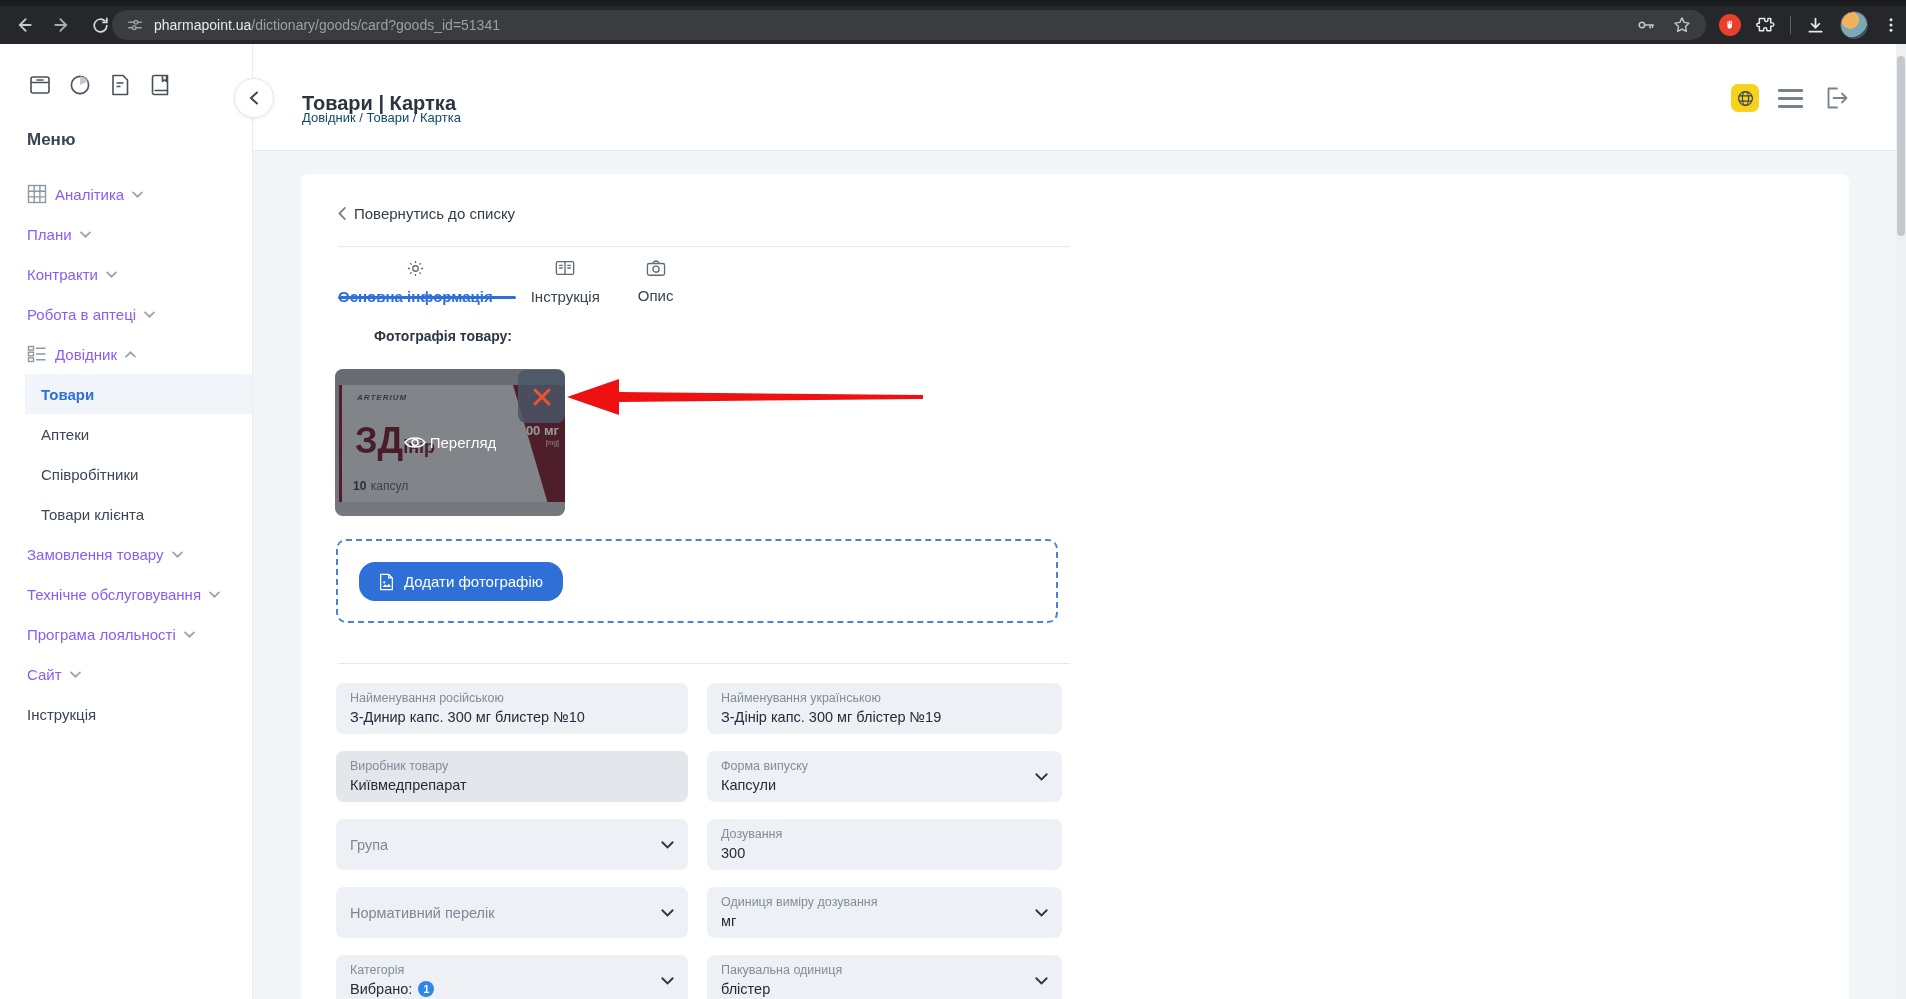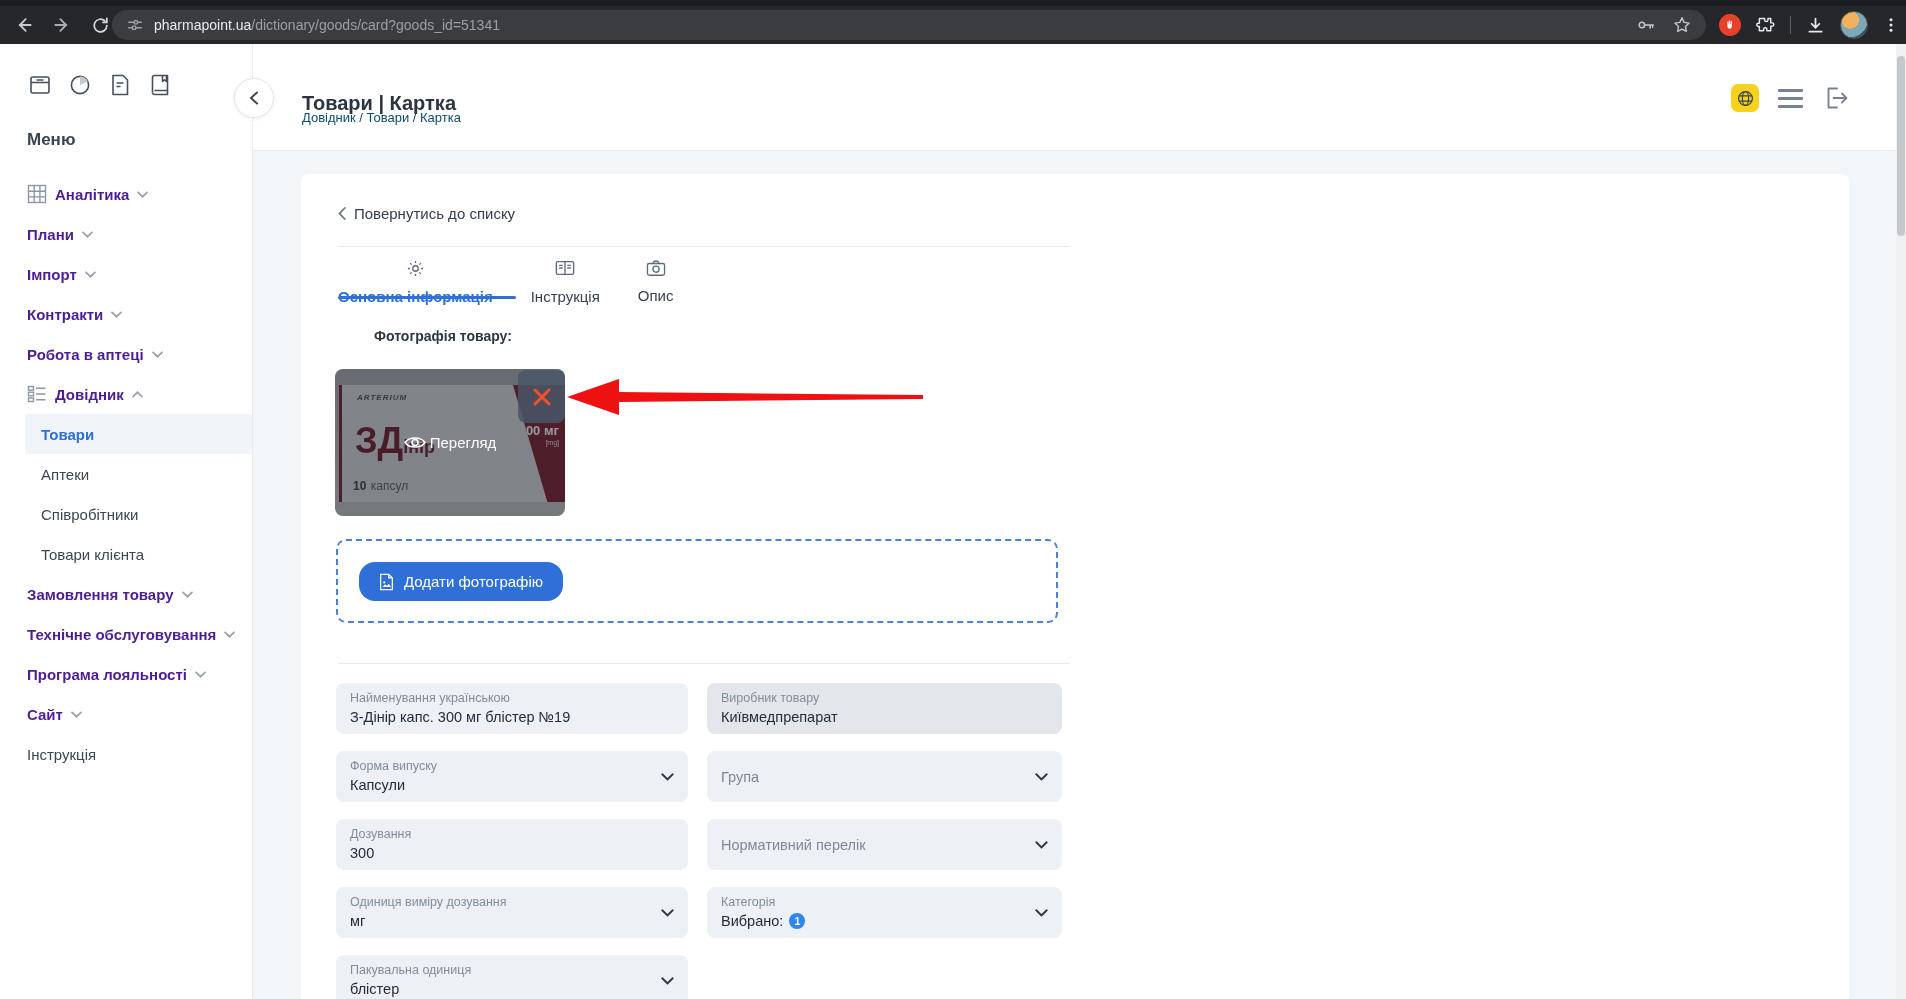--- a/index.html
+++ b/index.html
@@ -25,21 +25,21 @@
   
   .app{position:absolute;top:44px;left:0;width:1906px;height:955px;display:flex;}
   .sidebar{width:252px;min-width:252px;background:#fff;border-right:1px solid #e9ebee;position:relative;z-index:3;}
   .main{flex:1;position:relative;background:#f3f6f9;}
 
   
   .side-icons{margin:28px 0 0 27px;display:flex;gap:14px;}
   .side-icons .sicon{width:26px;height:26px;}
   .menu-title{margin:32px 0 0 27px;font-size:17px;font-weight:700;color:#3a4553;}
   .nav{margin-top:24px;}
-  .nav-item{height:40px;display:flex;align-items:center;padding-left:27px;font-size:15px;font-weight:700;color:#4c1d95;cursor:pointer;}
+  .nav-item{height:40px;display:flex;align-items:center;padding-left:27px;font-size:15px;font-weight:400;color:#8b5cf6;cursor:pointer;}
   .nav-item .nicon{width:20px;height:20px;margin-right:8px;}
   .nav-item .chev{margin-left:8px;}
   .nav-item.sub{padding-left:41px;font-weight:400;color:#3c4654;}
   .nav-item.sub.selected{margin-left:25px;padding-left:16px;background:#f1f4f9;color:#2f6fd8;font-weight:700;}
   .nav-item.plain{font-weight:400;color:#3c4654;}
 
   
   .pg-header{position:absolute;top:0;left:0;right:0;height:106px;background:#fff;border-bottom:1px solid #e8eaed;}
   .collapse-btn{position:absolute;left:-19px;top:34px;width:38px;height:38px;border-radius:50%;background:#fff;border:1px solid #e3e6ea;box-shadow:0 1px 4px rgba(0,0,0,.07);display:flex;align-items:center;justify-content:center;cursor:pointer;z-index:4;}
   .breadcrumb{position:absolute;left:49px;top:30px;font-size:13px;color:#0c4a6e;margin-top:36px;}
@@ -223,28 +223,20 @@
       </div>
       <div class="nav-item">
         <span>Плани</span>
         <span class="chev">
             <svg width="11" height="7" viewBox="0 0 11 7" fill="none" stroke="#9aa3af" stroke-width="1.7" stroke-linecap="round">
               <path d="M1 1.3 L5.5 5.7 L10 1.3"></path>
             </svg>
           </span>
       </div>
       <div class="nav-item">
-        <span>Імпорт</span>
-        <span class="chev">
-            <svg width="11" height="7" viewBox="0 0 11 7" fill="none" stroke="#9aa3af" stroke-width="1.7" stroke-linecap="round">
-              <path d="M1 1.3 L5.5 5.7 L10 1.3"></path>
-            </svg>
-          </span>
-      </div>
-      <div class="nav-item">
         <span>Контракти</span>
         <span class="chev">
             <svg width="11" height="7" viewBox="0 0 11 7" fill="none" stroke="#9aa3af" stroke-width="1.7" stroke-linecap="round">
               <path d="M1 1.3 L5.5 5.7 L10 1.3"></path>
             </svg>
           </span>
       </div>
       <div class="nav-item">
         <span>Робота в аптеці</span>
         <span class="chev">
@@ -437,20 +429,24 @@
                 </svg>
             </span>
             <span>Додати фотографію</span>
           </button>
         </div>
 
         <div class="hr hr2"></div>
 
         <div class="form">
           <div class="field">
+            <div class="flabel">Найменування російською</div>
+            <div class="fvalue">З-Динир капс. 300 мг блистер №10</div>
+          </div>
+          <div class="field">
             <div class="flabel">Найменування українською</div>
             <div class="fvalue">З-Дінір капс. 300 мг блістер №19</div>
           </div>
 
           <div class="field disabled">
             <div class="flabel">Виробник товару</div>
             <div class="fvalue">Київмедпрепарат</div>
           </div>
           <div class="field">
             <div class="flabel">Форма випуску</div>

